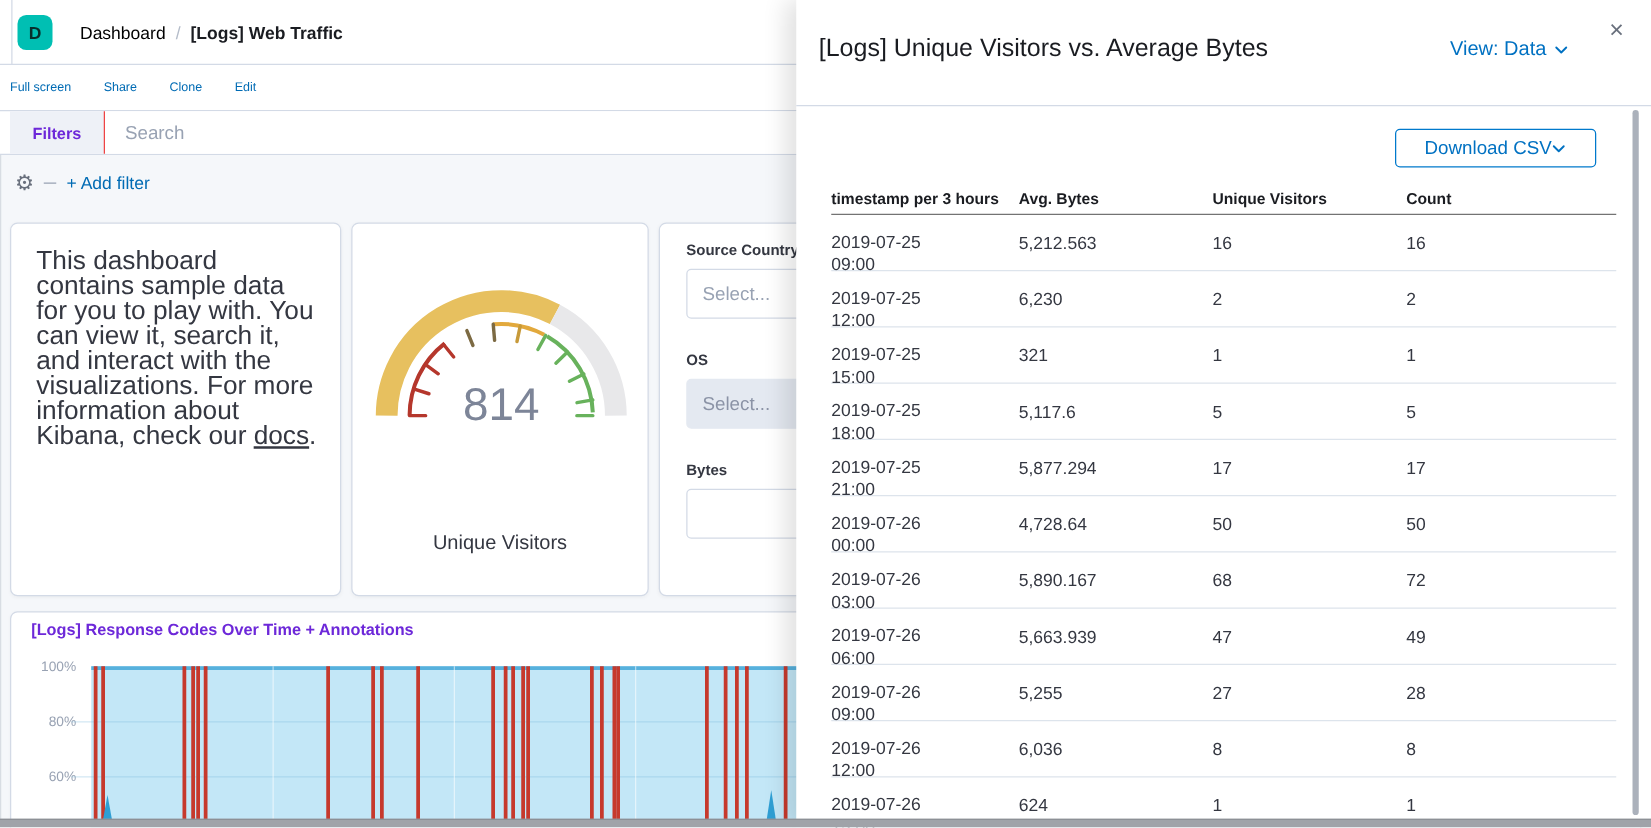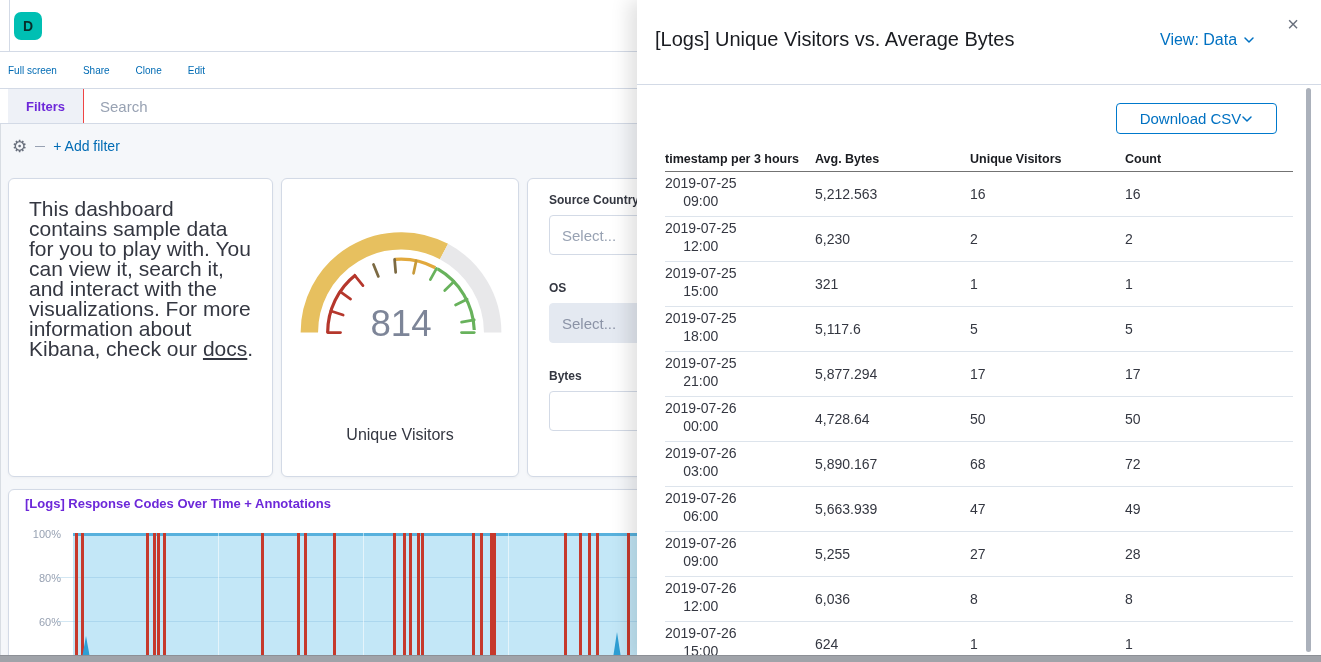--- a/index.html
+++ b/index.html
@@ -66,35 +66,40 @@
   .close-x { position:absolute; right:22px; top:14px; font-size:20px; color:#69707d; cursor:pointer; line-height:1; }
   .fly-header-border { position:absolute; left:0; top:84px; width:684px; height:1px; background:#d3dae6; }
 
   .download-btn { position:absolute; left:479px; top:103px; width:161px; height:31px; border:1px solid #0079cc; border-radius:4px; background:#fff; color:#0071c2; font-size:15px; font-weight:500; display:flex; align-items:center; justify-content:center; gap:0; cursor:pointer; }
 
   .data-table { position:absolute; left:28px; top:150px; width:628px; }
   .t-head { position:relative; height:22px; border-bottom:1px solid #737373; }
   .t-head .hc { position:absolute; top:2px; font-size:12.5px; font-weight:bold; color:#1a1c21; }
   .t-row { position:relative; height:45px; border-bottom:1px solid #dde4ec; }
   .t-row .c { position:absolute; font-size:14px; color:#343741; }
-  .c-ts { top:2px; left:0; line-height:18px;text-align:center; }
+  .c-ts { top:12px; left:0; line-height:18px; }
   .col1 { left:0; } .col2 { left:150px; } .col3 { left:305px; } .col4 { left:460px; }
   .c-num { top:50%; transform:translateY(-50%); }
 
   .fly-scrollbar { position:absolute; left:669px; top:88px; width:5px; height:564px; background:#abb1bb; border-radius:3px; cursor:pointer; }
   .bottom-scrollbar { position:absolute; left:0; top:655px; width:1321px; height:7px; background:#a0a3a9; border-top:1px solid #8d9096; z-index:99; cursor:pointer; }
 </style>
 </head>
 <body>
 
 <div id="screen">
 
   <div class="app-header">
     <div class="nav-edge"></div>
     <div class="space-logo">D</div>
+    <div class="breadcrumb">
+      <span>Dashboard</span>
+      <span class="crumb-sep">/</span>
+      <span class="crumb-current">[Logs] Web Traffic</span>
+    </div>
   </div>
 
   <div class="menu-row">
     <span class="menu-link">Full screen</span>
     <span class="menu-link">Share</span>
     <span class="menu-link">Clone</span>
     <span class="menu-link">Edit</span>
   </div>
 
   <div class="filter-bar">

